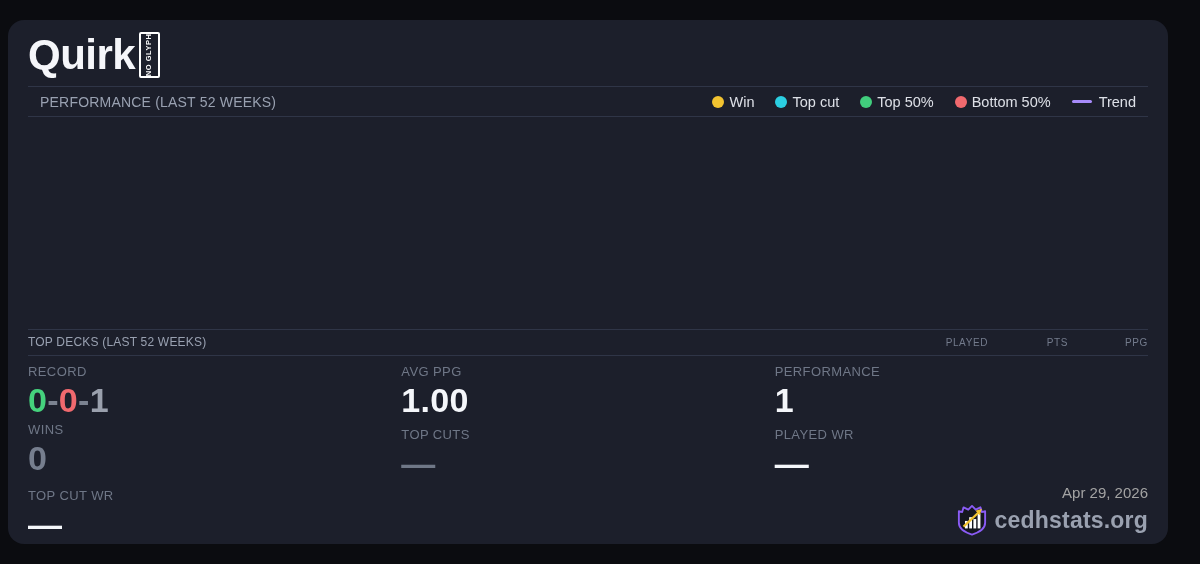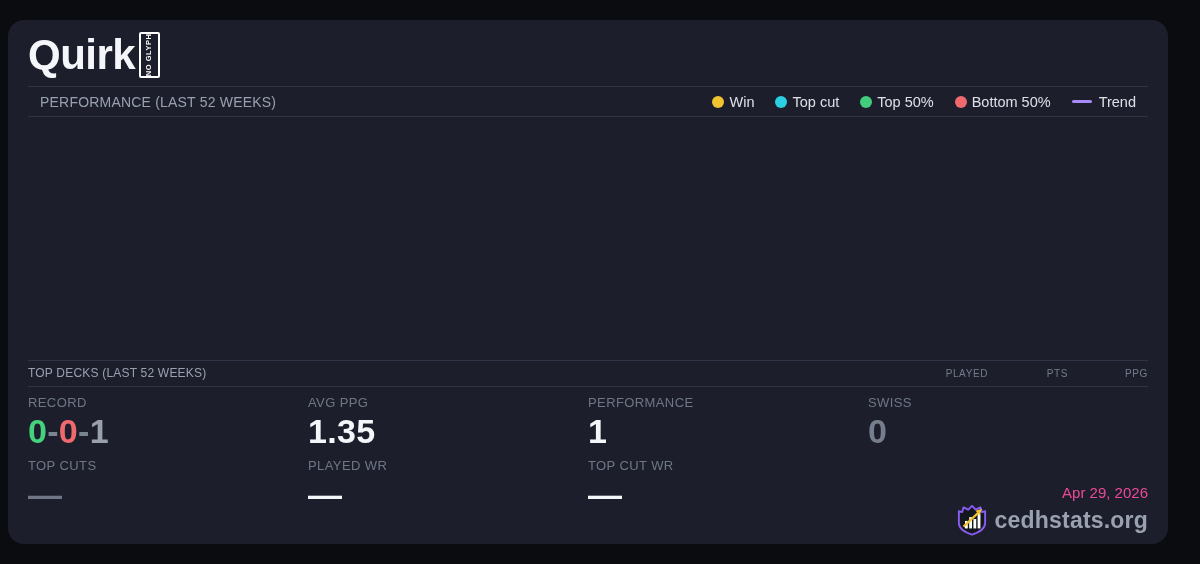--- a/index.html
+++ b/index.html
@@ -72,48 +72,48 @@
   .topdecks-cols span {
     width: 80px; text-align: right;
     font-size: 10px; color: #737b8c; letter-spacing: 0.6px;
   }
 
   
   .stats {
     position: relative;
     flex: 0 0 auto;
     display: grid;
-    grid-template-columns: repeat(4, 1fr);
-    padding: 8px 20px 16px 20px;
+    grid-template-columns: repeat(3, 1fr);
+    padding: 8px 20px 0 20px;
   }
   .stat { margin-bottom: 2px; }
   .stat-label {
     font-size: 13px; color: #6f7787; letter-spacing: 0.4px;
     margin-bottom: 2px;
   }
   .stat-value {
     font-size: 34px; font-weight: 700; line-height: 1.15; color: #f4f6fa;
     letter-spacing: 0.3px;
   }
-  .stat-row2 { margin-top: 5px; margin-bottom: 14px; }
+  .stat-row2 { margin-top: 5px; margin-bottom: 0; }
   .val-green { color: #45d27d; }
   .val-red   { color: #f0696e; }
   .val-sep   { color: #7b8290; }
   .val-gray  { color: #9aa0ad; }
   .val-muted { color: #767e8e; }
   .dash-white { color: #f4f6fa; }
   .dash-gray  { color: #6f7787; }
 
   
   .footer {
     position: absolute;
     right: 20px; bottom: 8px;
     text-align: right;
   }
-  .footer-date { font-size: 15px; color: #ec4899; margin-bottom: 3px; }
+  .footer-date { font-size: 15px; color: #a3a3a3; margin-bottom: 3px; }
   .brand-row { display: flex; align-items: center; justify-content: flex-end; gap: 8px; }
   .brand-text { font-size: 23px; font-weight: 700; color: #9aa1b0; letter-spacing: 0.2px; }
 </style>
 </head>
 <body>
 
 <div class="card">
 
   <div class="title-row">
     <span>Quirk</span>
@@ -171,30 +171,30 @@
 
     <div class="stat">
       <div class="stat-label">RECORD</div>
       <div class="stat-value">
         <span class="val-green">0</span><span class="val-sep">-</span><span class="val-red">0</span><span class="val-sep">-</span><span class="val-gray">1</span>
       </div>
     </div>
 
     <div class="stat">
       <div class="stat-label">AVG PPG</div>
-      <div class="stat-value">1.35</div>
+      <div class="stat-value">1.00</div>
     </div>
 
     <div class="stat">
       <div class="stat-label">PERFORMANCE</div>
       <div class="stat-value">1</div>
     </div>
 
     <div class="stat">
-      <div class="stat-label">SWISS</div>
+      <div class="stat-label">WINS</div>
       <div class="stat-value val-muted">0</div>
     </div>
 
     <div class="stat stat-row2">
       <div class="stat-label">TOP CUTS</div>
       <div class="stat-value dash-gray">—</div>
     </div>
 
     <div class="stat stat-row2">
       <div class="stat-label">PLAYED WR</div>

